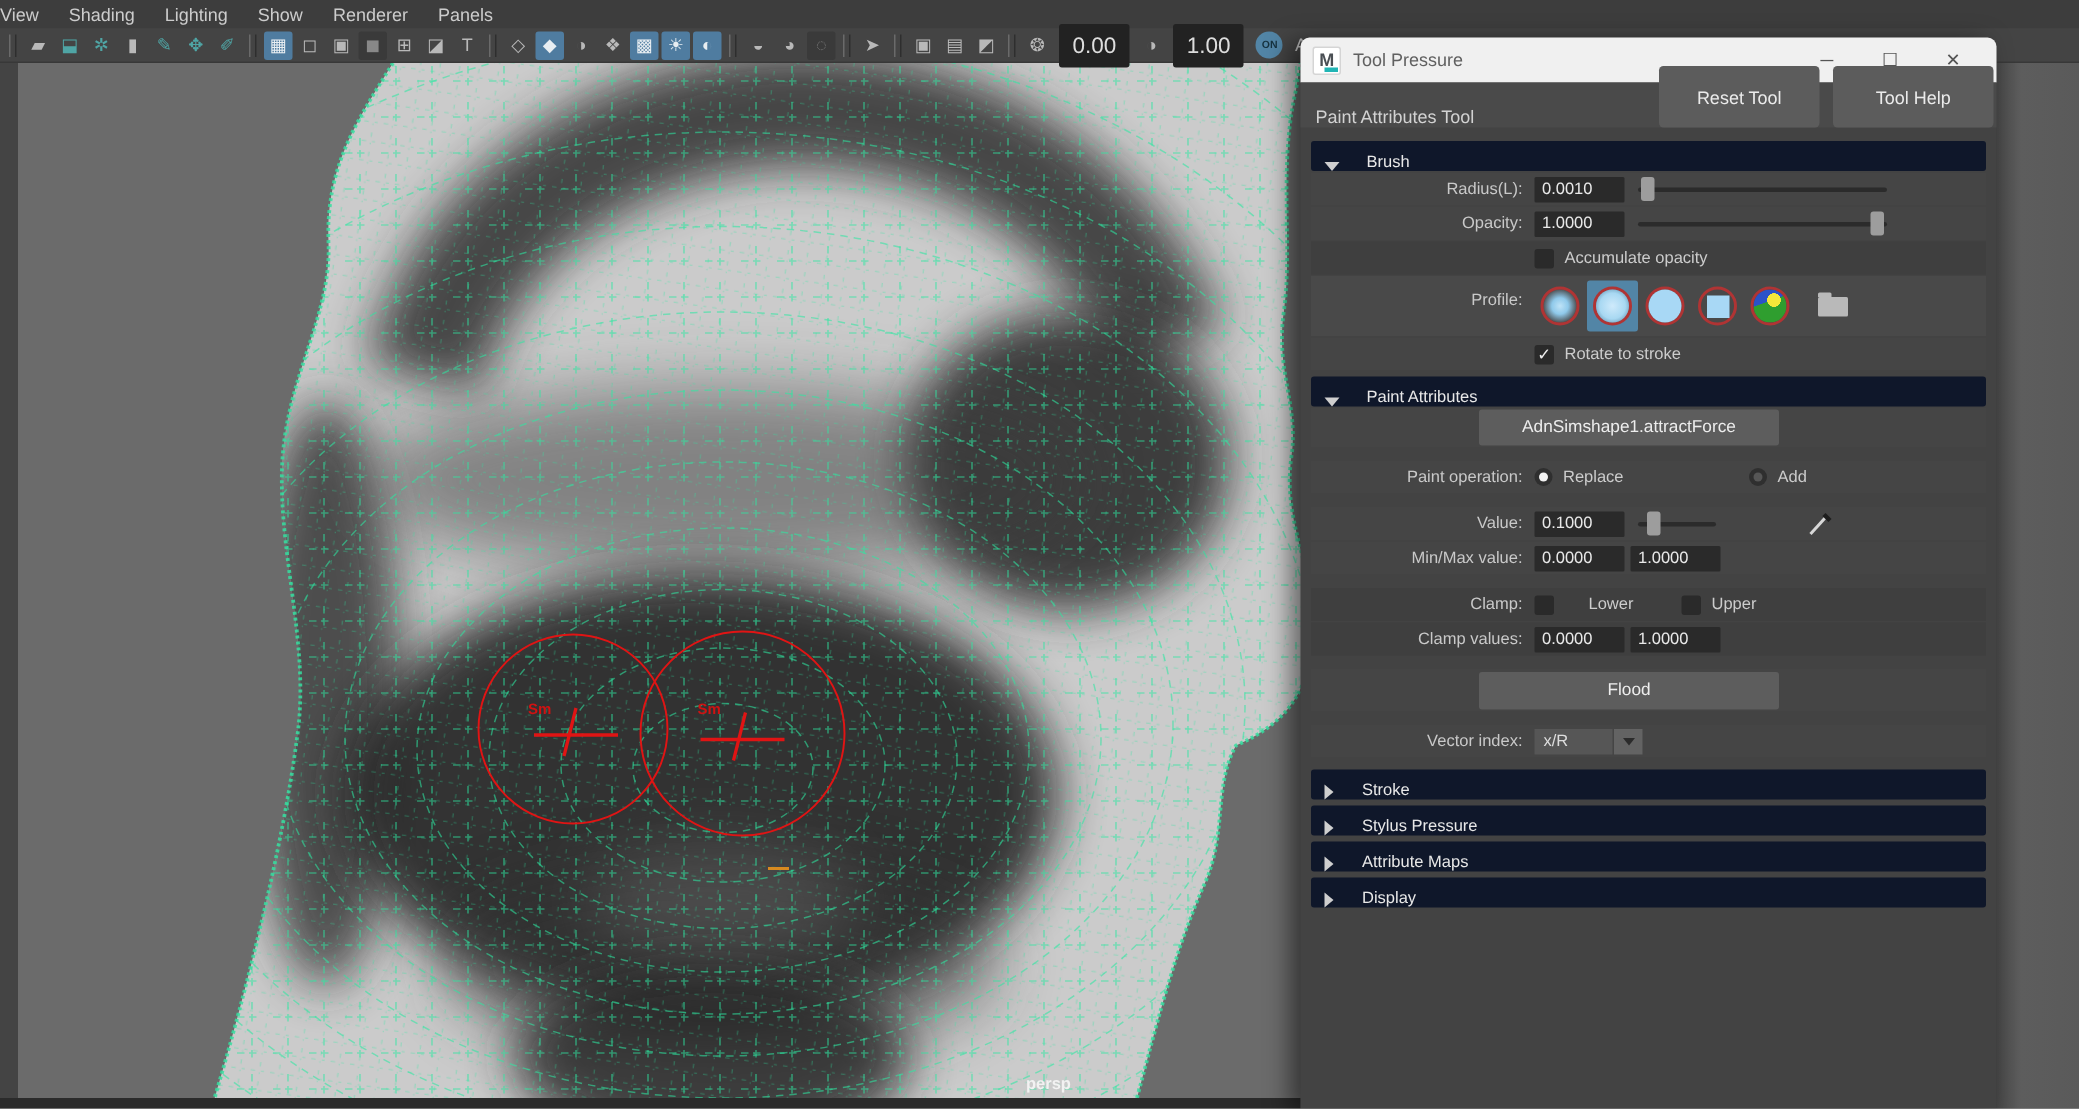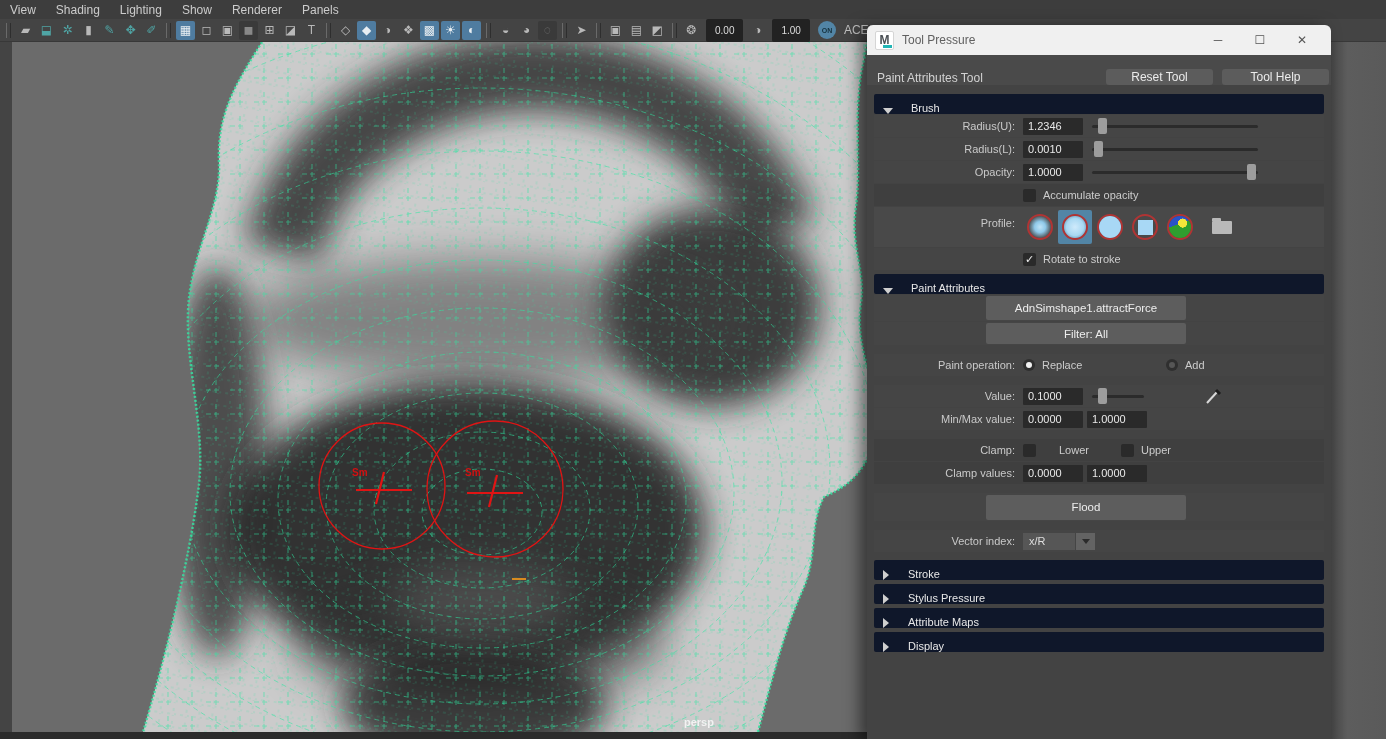--- a/index.html
+++ b/index.html
@@ -1,35 +1,35 @@
 <!DOCTYPE html>
 <html><head>
 <meta charset="utf-8">
 <style>
   html,body{margin:0;padding:0;}
   body{width:1386px;height:739px;overflow:hidden;background:#444444;
        font-family:"Liberation Sans","DejaVu Sans",sans-serif;position:relative;}
 
   
   .menubar{position:absolute;left:0;top:0;width:1386px;height:19px;background:#3d3d3d;
-           display:flex;align-items:center;gap:20px;padding-left:10px;box-sizing:border-box;
+           display:flex;align-items:center;gap:20px;box-sizing:border-box;
            font-size:12px;color:#cccccc;z-index:3;}
   .menu-item{cursor:default;}
 
   
   .toolbar{position:absolute;left:0;top:19px;width:1386px;height:23px;background:#444444;
            border-bottom:1px solid #383838;display:flex;align-items:center;padding-left:2px;
            box-sizing:border-box;z-index:3;}
   .tb-icon{width:19px;height:19px;margin:0 1px;display:flex;align-items:center;justify-content:center;
            color:#b9b9b9;font-size:12px;border-radius:2px;flex:0 0 auto;}
   .tb-icon.teal{color:#4fa5a5;}
   .tb-icon.hl{background:#4f7ca0;color:#e8eef2;}
   .tb-icon.dk{background:#3a3a3a;color:#888;}
   .tb-grip{width:3px;height:15px;border-left:1px solid #6a6a6a;border-right:1px solid #2e2e2e;margin:0 4px;flex:0 0 auto;}
-  .tb-field{background:#222222;color:#dddddd;font-size:10px;padding:6px 9px;border-radius:2px;margin:0 4px;flex:0 0 auto;}
+  .tb-field{background:#222222;color:#dddddd;font-size:15px;padding:6px 9px;border-radius:2px;margin:0 4px;flex:0 0 auto;}
   .tb-on{width:18px;height:18px;border-radius:50%;background:#5285a6;color:#16323f;font-size:7px;font-weight:bold;
          display:flex;align-items:center;justify-content:center;margin:0 4px;flex:0 0 auto;}
   .tb-colorspace{color:#c0c0c0;font-size:12px;margin-left:4px;white-space:nowrap;flex:0 0 auto;}
 
   
   .viewport{position:absolute;left:12px;top:42px;width:867px;height:690px;background:#6b6b6b;z-index:1;}
   .bottom-strip{position:absolute;left:0;top:732px;width:867px;height:7px;background:#2b2b2b;z-index:1;}
   .right-backdrop{position:absolute;left:1331px;top:42px;width:55px;height:697px;
                   background:linear-gradient(90deg,#474747,#5d5d5d 30%,#5a5a5a);z-index:1;}
 
@@ -41,21 +41,21 @@
             padding:0 8px;box-sizing:border-box;color:#606060;font-size:12px;}
   .maya-logo{width:17px;height:17px;background:#ffffff;border:1px solid #d5d5d5;border-radius:2px;
              display:flex;align-items:center;justify-content:center;margin-right:8px;
              font-weight:bold;font-size:12px;color:#4a4f54;position:relative;}
   .maya-logo::after{content:"";position:absolute;right:1px;bottom:1px;width:9px;height:3px;background:#21b5b5;}
   .win-controls{margin-left:auto;display:flex;align-items:center;}
   .win-btn{width:42px;height:26px;display:flex;align-items:center;justify-content:center;
            color:#555555;font-size:12px;}
   .subtitle{height:30px;background:#4a4a4a;display:flex;align-items:flex-end;padding:0 2px 0 10px;
             box-sizing:border-box;color:#d2d2d2;font-size:12px;}
-  .hbtn{width:107px;height:16px;background:#5c5c5c;border-radius:3px;color:#ebebeb;font-size:12px;
+  .hbtn{width:107px;height:41px;background:#5c5c5c;border-radius:3px;color:#ebebeb;font-size:12px;
         display:flex;align-items:center;justify-content:center;margin-left:9px;}
   .win-body{padding:5px 7px;}
 
   .sec-h{height:20px;background:#0f172a;border-radius:2px;display:flex;align-items:flex-end;
          padding:0 9px;color:#e8e8e8;font-weight:normal;font-size:11px;margin:4px 0 1px;}
   .tri-down{width:0;height:0;border-left:5px solid transparent;border-right:5px solid transparent;
             border-top:6px solid #cfcfcf;margin-right:18px;}
   .tri-right{width:0;height:0;border-top:5px solid transparent;border-bottom:5px solid transparent;
              border-left:6px solid #cfcfcf;margin-right:19px;}
 
@@ -256,28 +256,20 @@
   </div>
 
   <div class="win-body">
 
     <div class="sec-h">
       <span class="tri-down"></span>
       <span>Brush</span>
     </div>
 
     <div class="row">
-      <span class="lbl">Radius(U):</span>
-      <span class="field">1.2346</span>
-      <span class="slider">
-        <span class="track"></span>
-          <span class="handle" style="left:6px;"></span>
-      </span>
-    </div>
-    <div class="row">
       <span class="lbl">Radius(L):</span>
       <span class="field">0.0010</span>
       <span class="slider">
         <span class="track"></span>
           <span class="handle" style="left:2px;"></span>
       </span>
     </div>
     <div class="row">
       <span class="lbl">Opacity:</span>
       <span class="field">1.0000</span>
@@ -326,23 +318,20 @@
       <span>Rotate to stroke</span>
     </div>
 
     <div class="sec-h">
       <span class="tri-down"></span>
       <span>Paint Attributes</span>
     </div>
 
     <div class="row" style="height:26px;">
       <span class="centerbtn" style="height:24px;">AdnSimshape1.attractForce</span>
-    </div>
-    <div class="row" style="height:23px;">
-      <span class="centerbtn" style="height:21px;">Filter: All</span>
     </div>
     <div class="gap-row"></div>
     <div class="row">
       <span class="lbl">Paint operation:</span>
       <span class="radio sel">
           <span class="dot"></span>
         </span>
       <span style="width:82px;">Replace</span>
       <span class="radio" style="margin-left:42px;">
           <span class="dot"></span>

